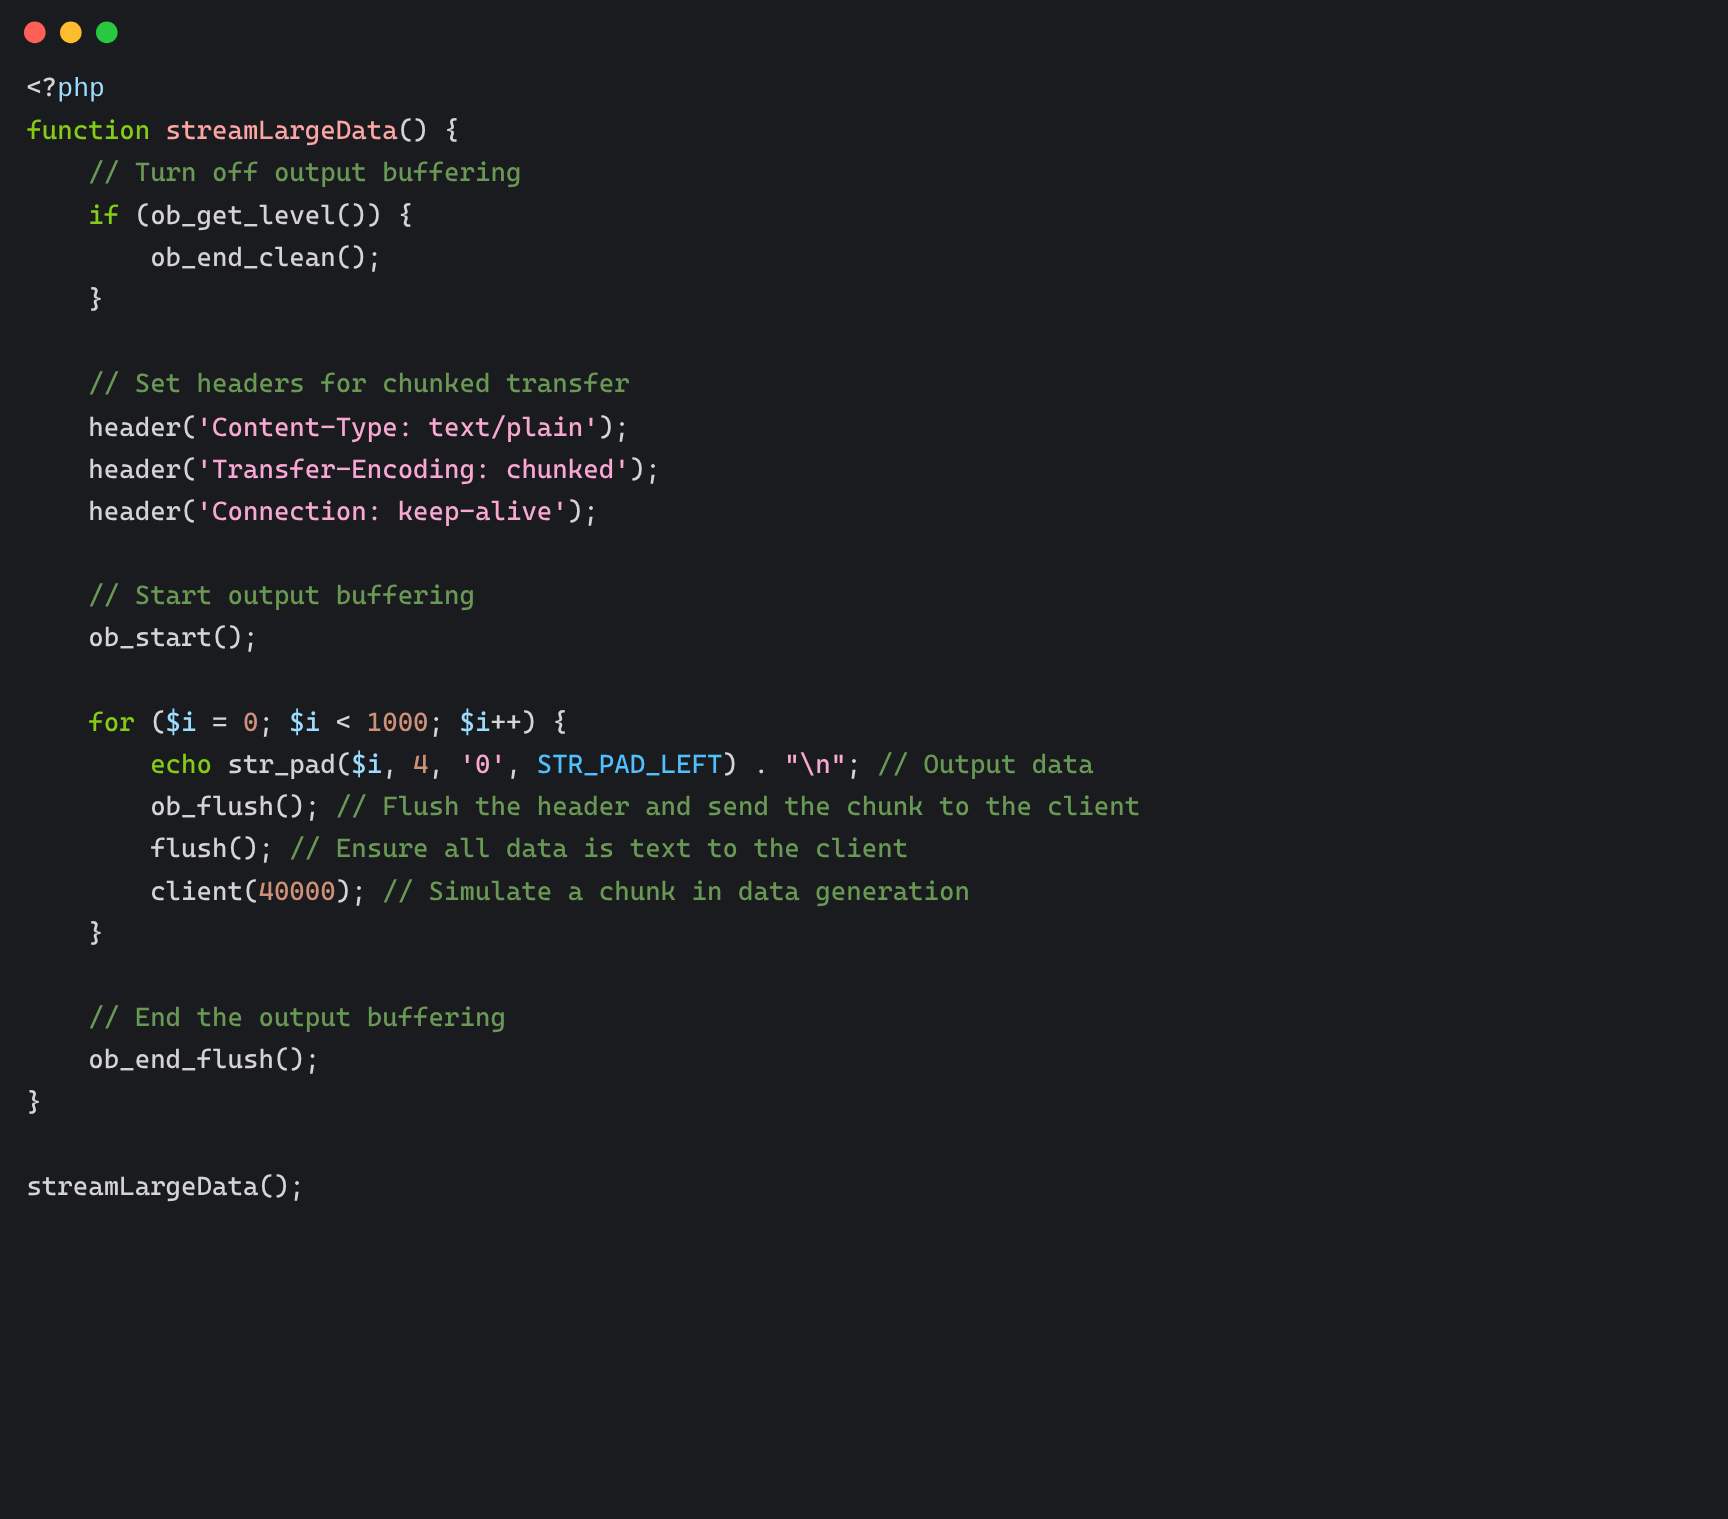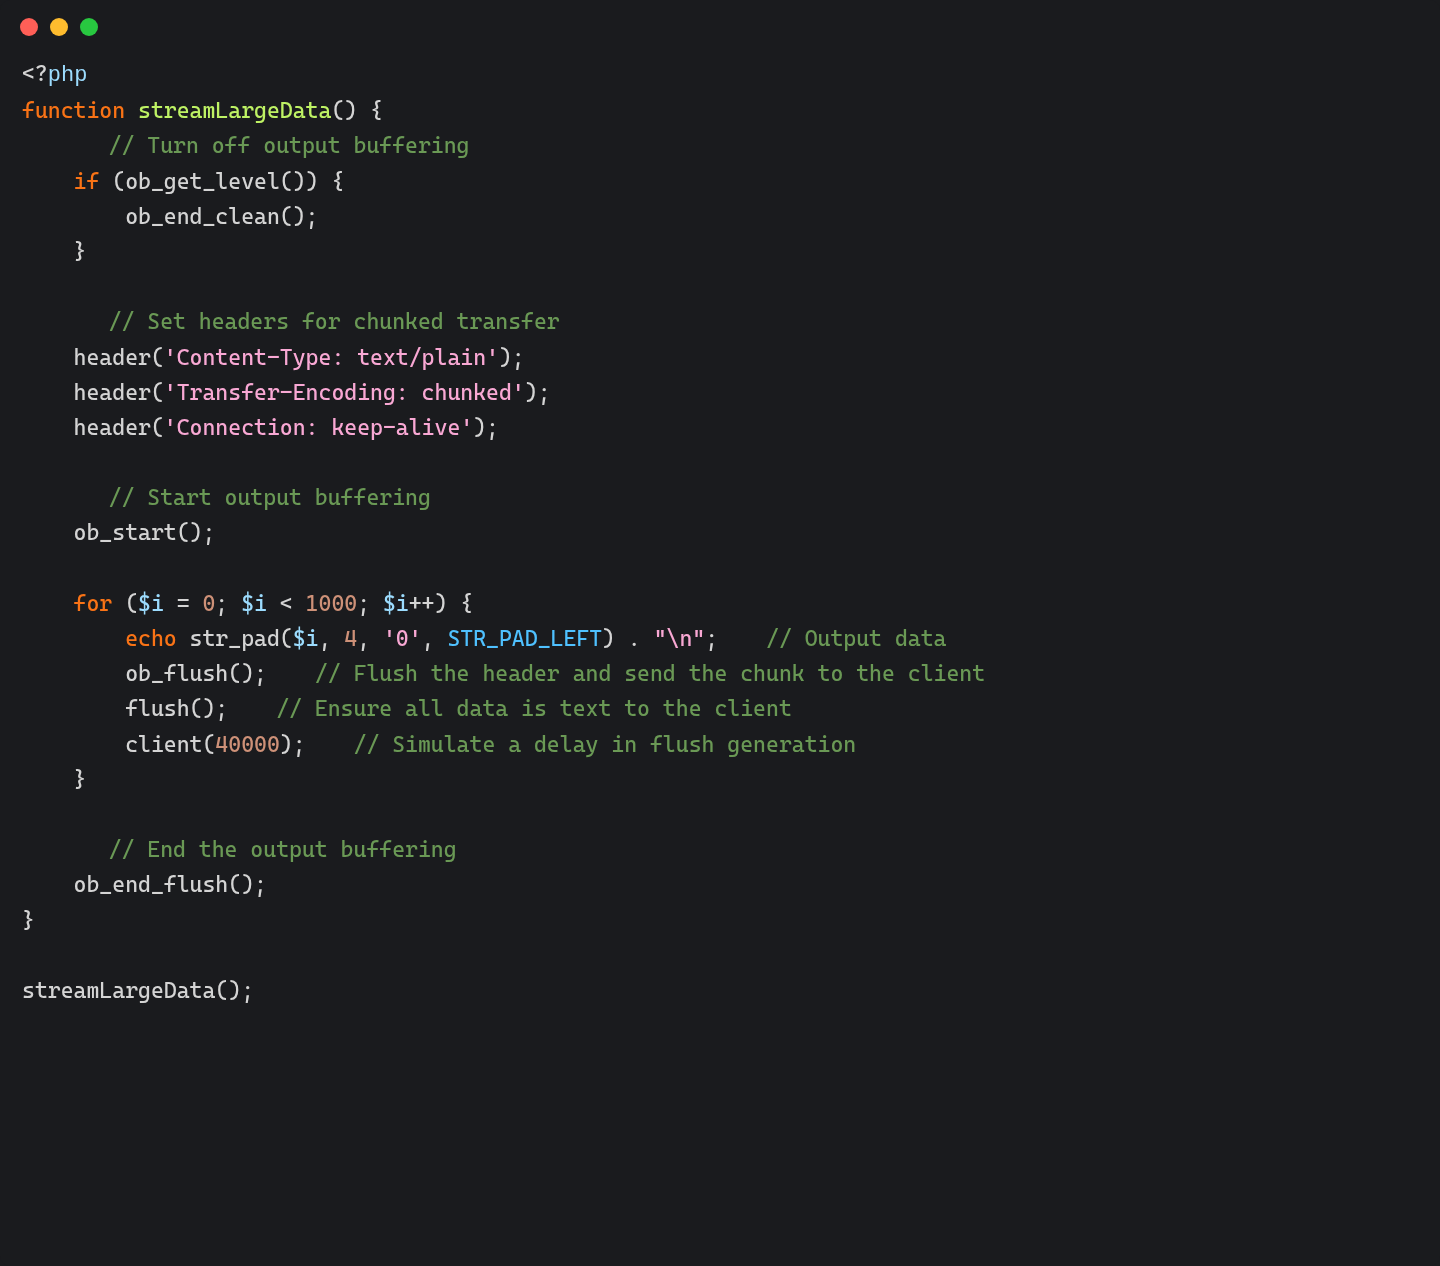--- a/index.html
+++ b/index.html
@@ -34,23 +34,23 @@
   }
   .tl-red { background: #ff5f57; }
   .tl-yellow { background: #febc2e; }
   .tl-green { background: #28c840; }
   .code {
     padding: 10px 22px 22px 22px;
     white-space: pre;
     font-variant-ligatures: none;
   }
   .tok-tag     { color: #9cdcfe; font-family: Liberation Mono, monospace; }
-  .tok-keyword { color: #f97316; }
-  .tok-func    { color: #bef264; }
-  .tok-comment { color: #6a9955; margin-left: 35px; }
+  .tok-keyword { color: #84cc16; }
+  .tok-func    { color: #fca5a5; }
+  .tok-comment { color: #6a9955; }
   .tok-string  { color: #f9a8d4; }
   .tok-number  { color: #ce9178; }
   .tok-var     { color: #9cdcfe; }
   .tok-const   { color: #4fc1ff; margin-top: 16px; }
   .tok-default { color: #d4d4d4; }
 </style>
 </head>
 <body>
 
 <div class="window">
@@ -71,21 +71,21 @@
 <span><span class="tok-default">    header(</span><span class="tok-string">'Transfer-Encoding: chunked'</span><span class="tok-default">);</span></span>
 <span><span class="tok-default">    header(</span><span class="tok-string">'Connection: keep-alive'</span><span class="tok-default">);</span></span>
 <span><span class="tok-default"></span></span>
 <span><span class="tok-default">    </span><span class="tok-comment">// Start output buffering</span></span>
 <span><span class="tok-default">    ob_start();</span></span>
 <span><span class="tok-default"></span></span>
 <span><span class="tok-default">    </span><span class="tok-keyword">for</span><span class="tok-default"> (</span><span class="tok-var">$i</span><span class="tok-default"> = </span><span class="tok-number">0</span><span class="tok-default">; </span><span class="tok-var">$i</span><span class="tok-default"> &lt; </span><span class="tok-number">1000</span><span class="tok-default">; </span><span class="tok-var">$i</span><span class="tok-default">++) {</span></span>
 <span><span class="tok-default">        </span><span class="tok-keyword">echo</span><span class="tok-default"> str_pad(</span><span class="tok-var">$i</span><span class="tok-default">, </span><span class="tok-number">4</span><span class="tok-default">, </span><span class="tok-string">'0'</span><span class="tok-default">, </span><span class="tok-const">STR_PAD_LEFT</span><span class="tok-default">) . </span><span class="tok-string">"\n"</span><span class="tok-default">; </span><span class="tok-comment">// Output data</span></span>
 <span><span class="tok-default">        ob_flush(); </span><span class="tok-comment">// Flush the header and send the chunk to the client</span></span>
 <span><span class="tok-default">        flush(); </span><span class="tok-comment">// Ensure all data is text to the client</span></span>
-<span><span class="tok-default">        client(</span><span class="tok-number">40000</span><span class="tok-default">); </span><span class="tok-comment">// Simulate a delay in flush generation</span></span>
+<span><span class="tok-default">        client(</span><span class="tok-number">40000</span><span class="tok-default">); </span><span class="tok-comment">// Simulate a chunk in data generation</span></span>
 <span><span class="tok-default">    }</span></span>
 <span><span class="tok-default"></span></span>
 <span><span class="tok-default">    </span><span class="tok-comment">// End the output buffering</span></span>
 <span><span class="tok-default">    ob_end_flush();</span></span>
 <span><span class="tok-default">}</span></span>
 <span><span class="tok-default"></span></span>
 <span><span class="tok-default">streamLargeData();</span></span></div>
 </div>
 
 </body></html>

